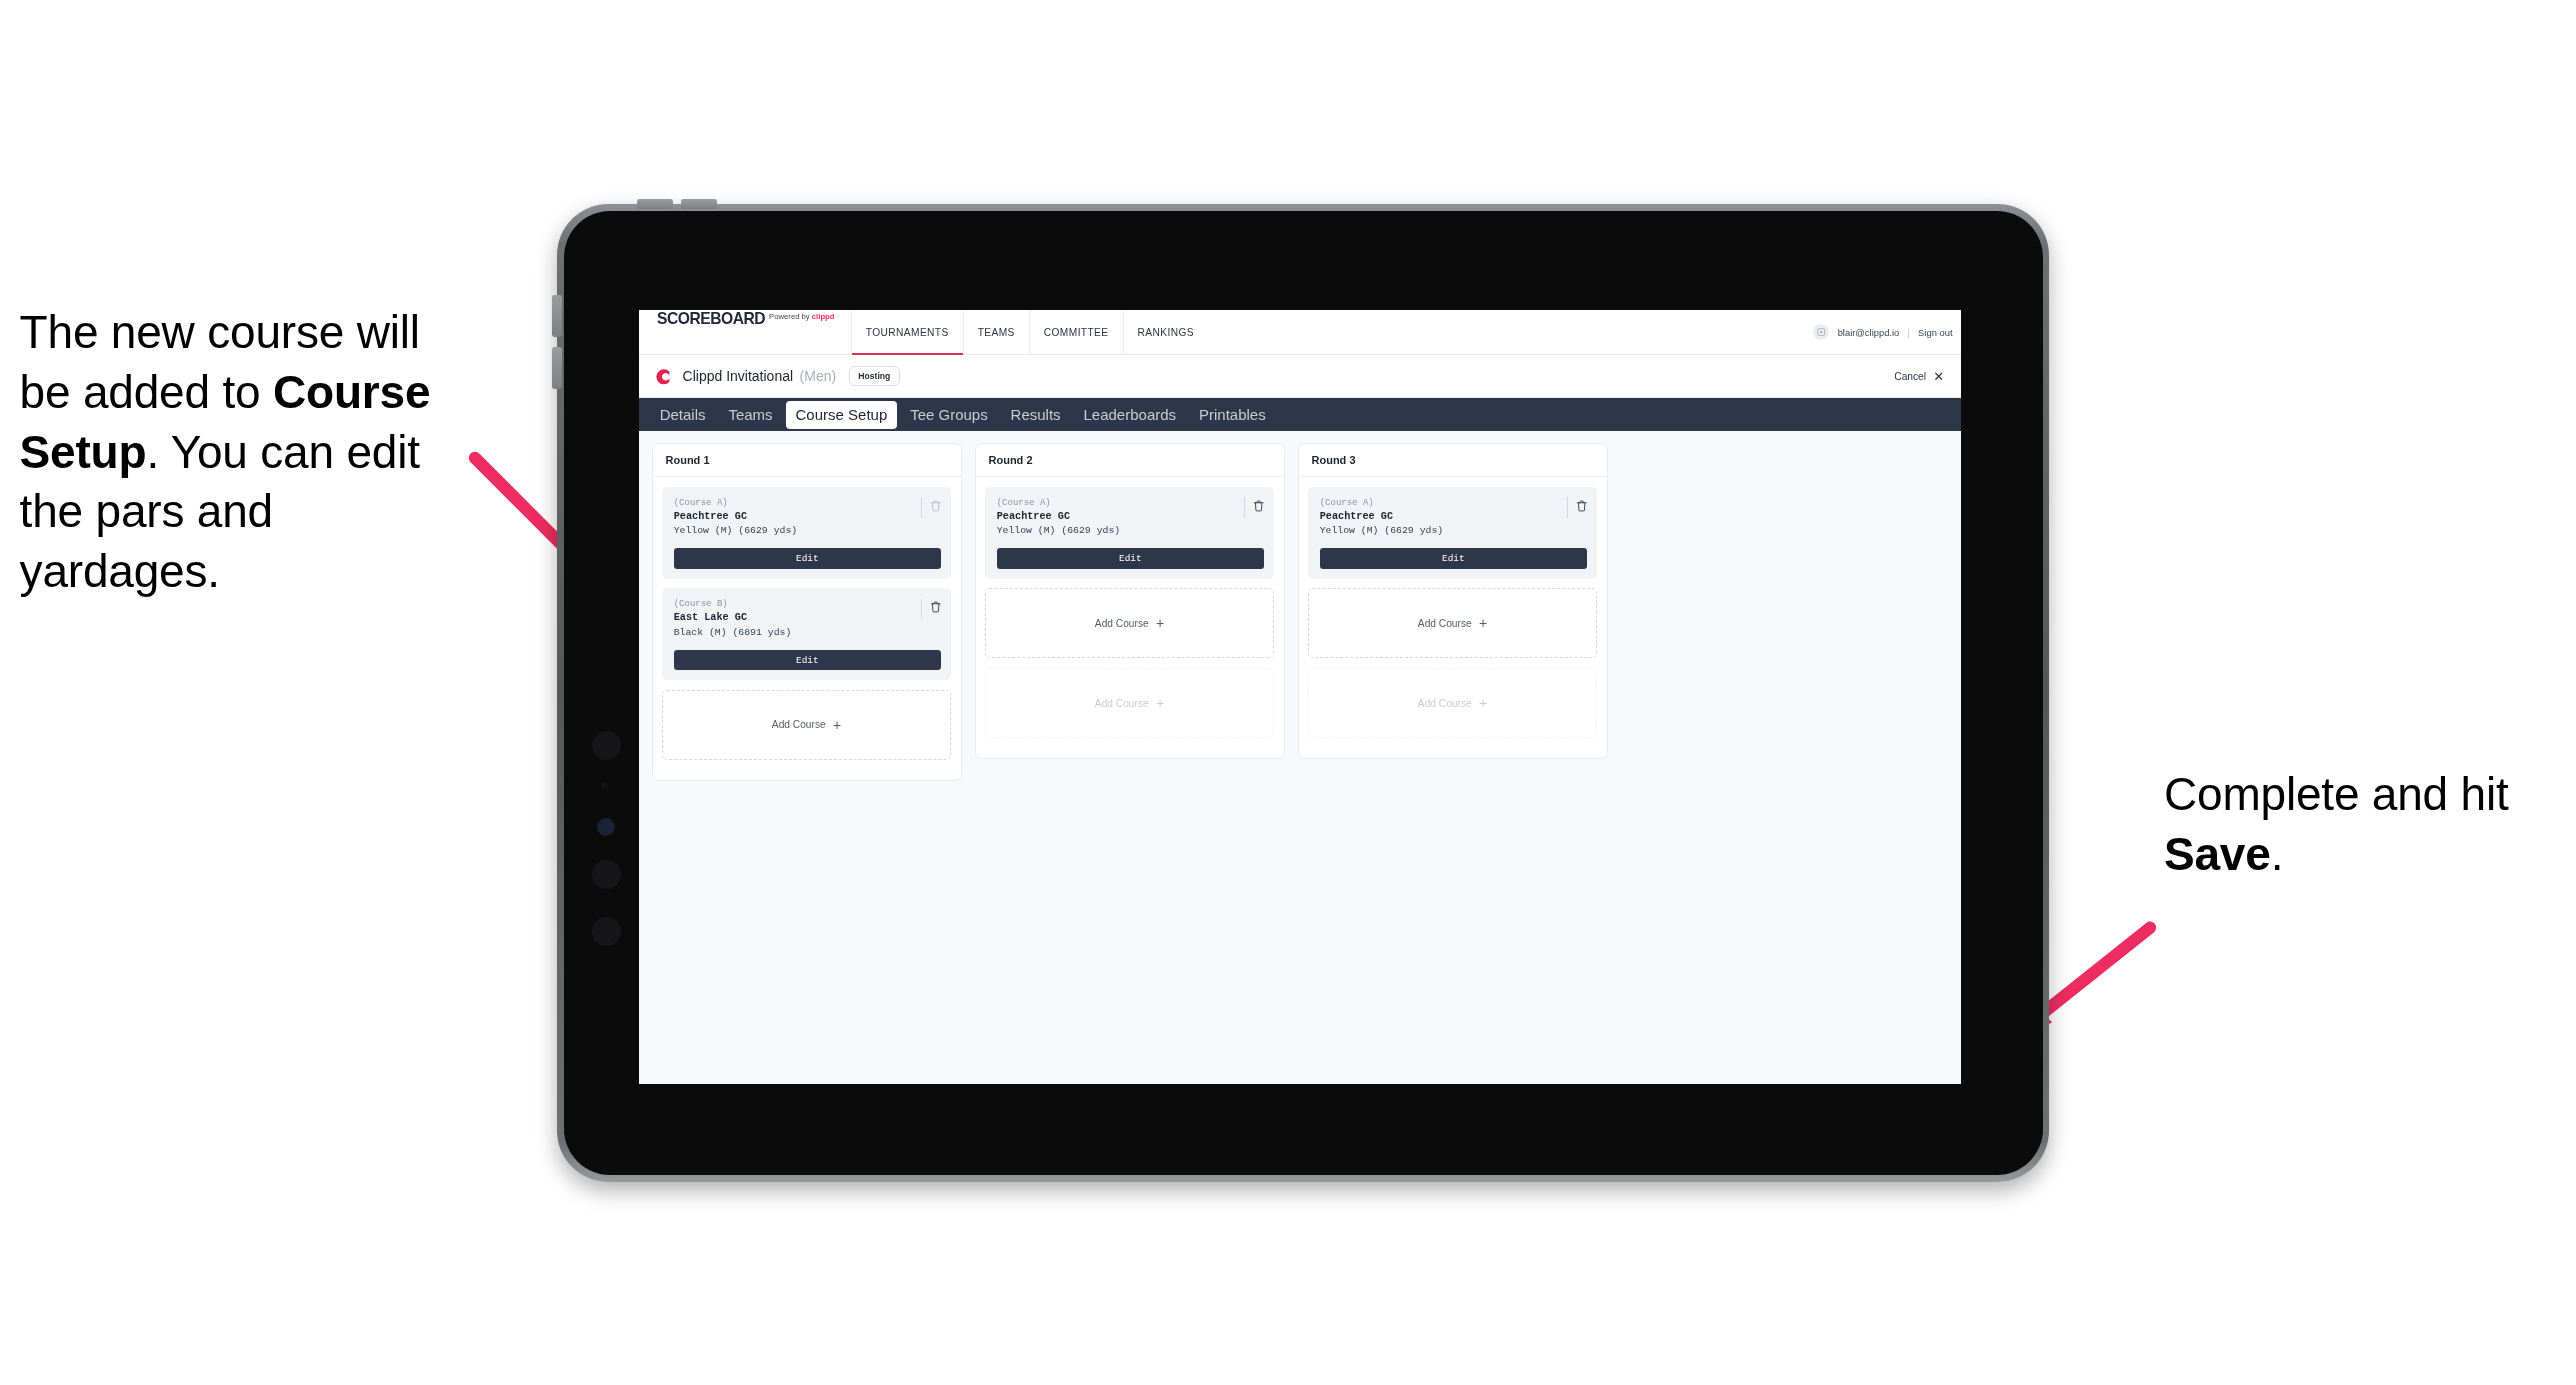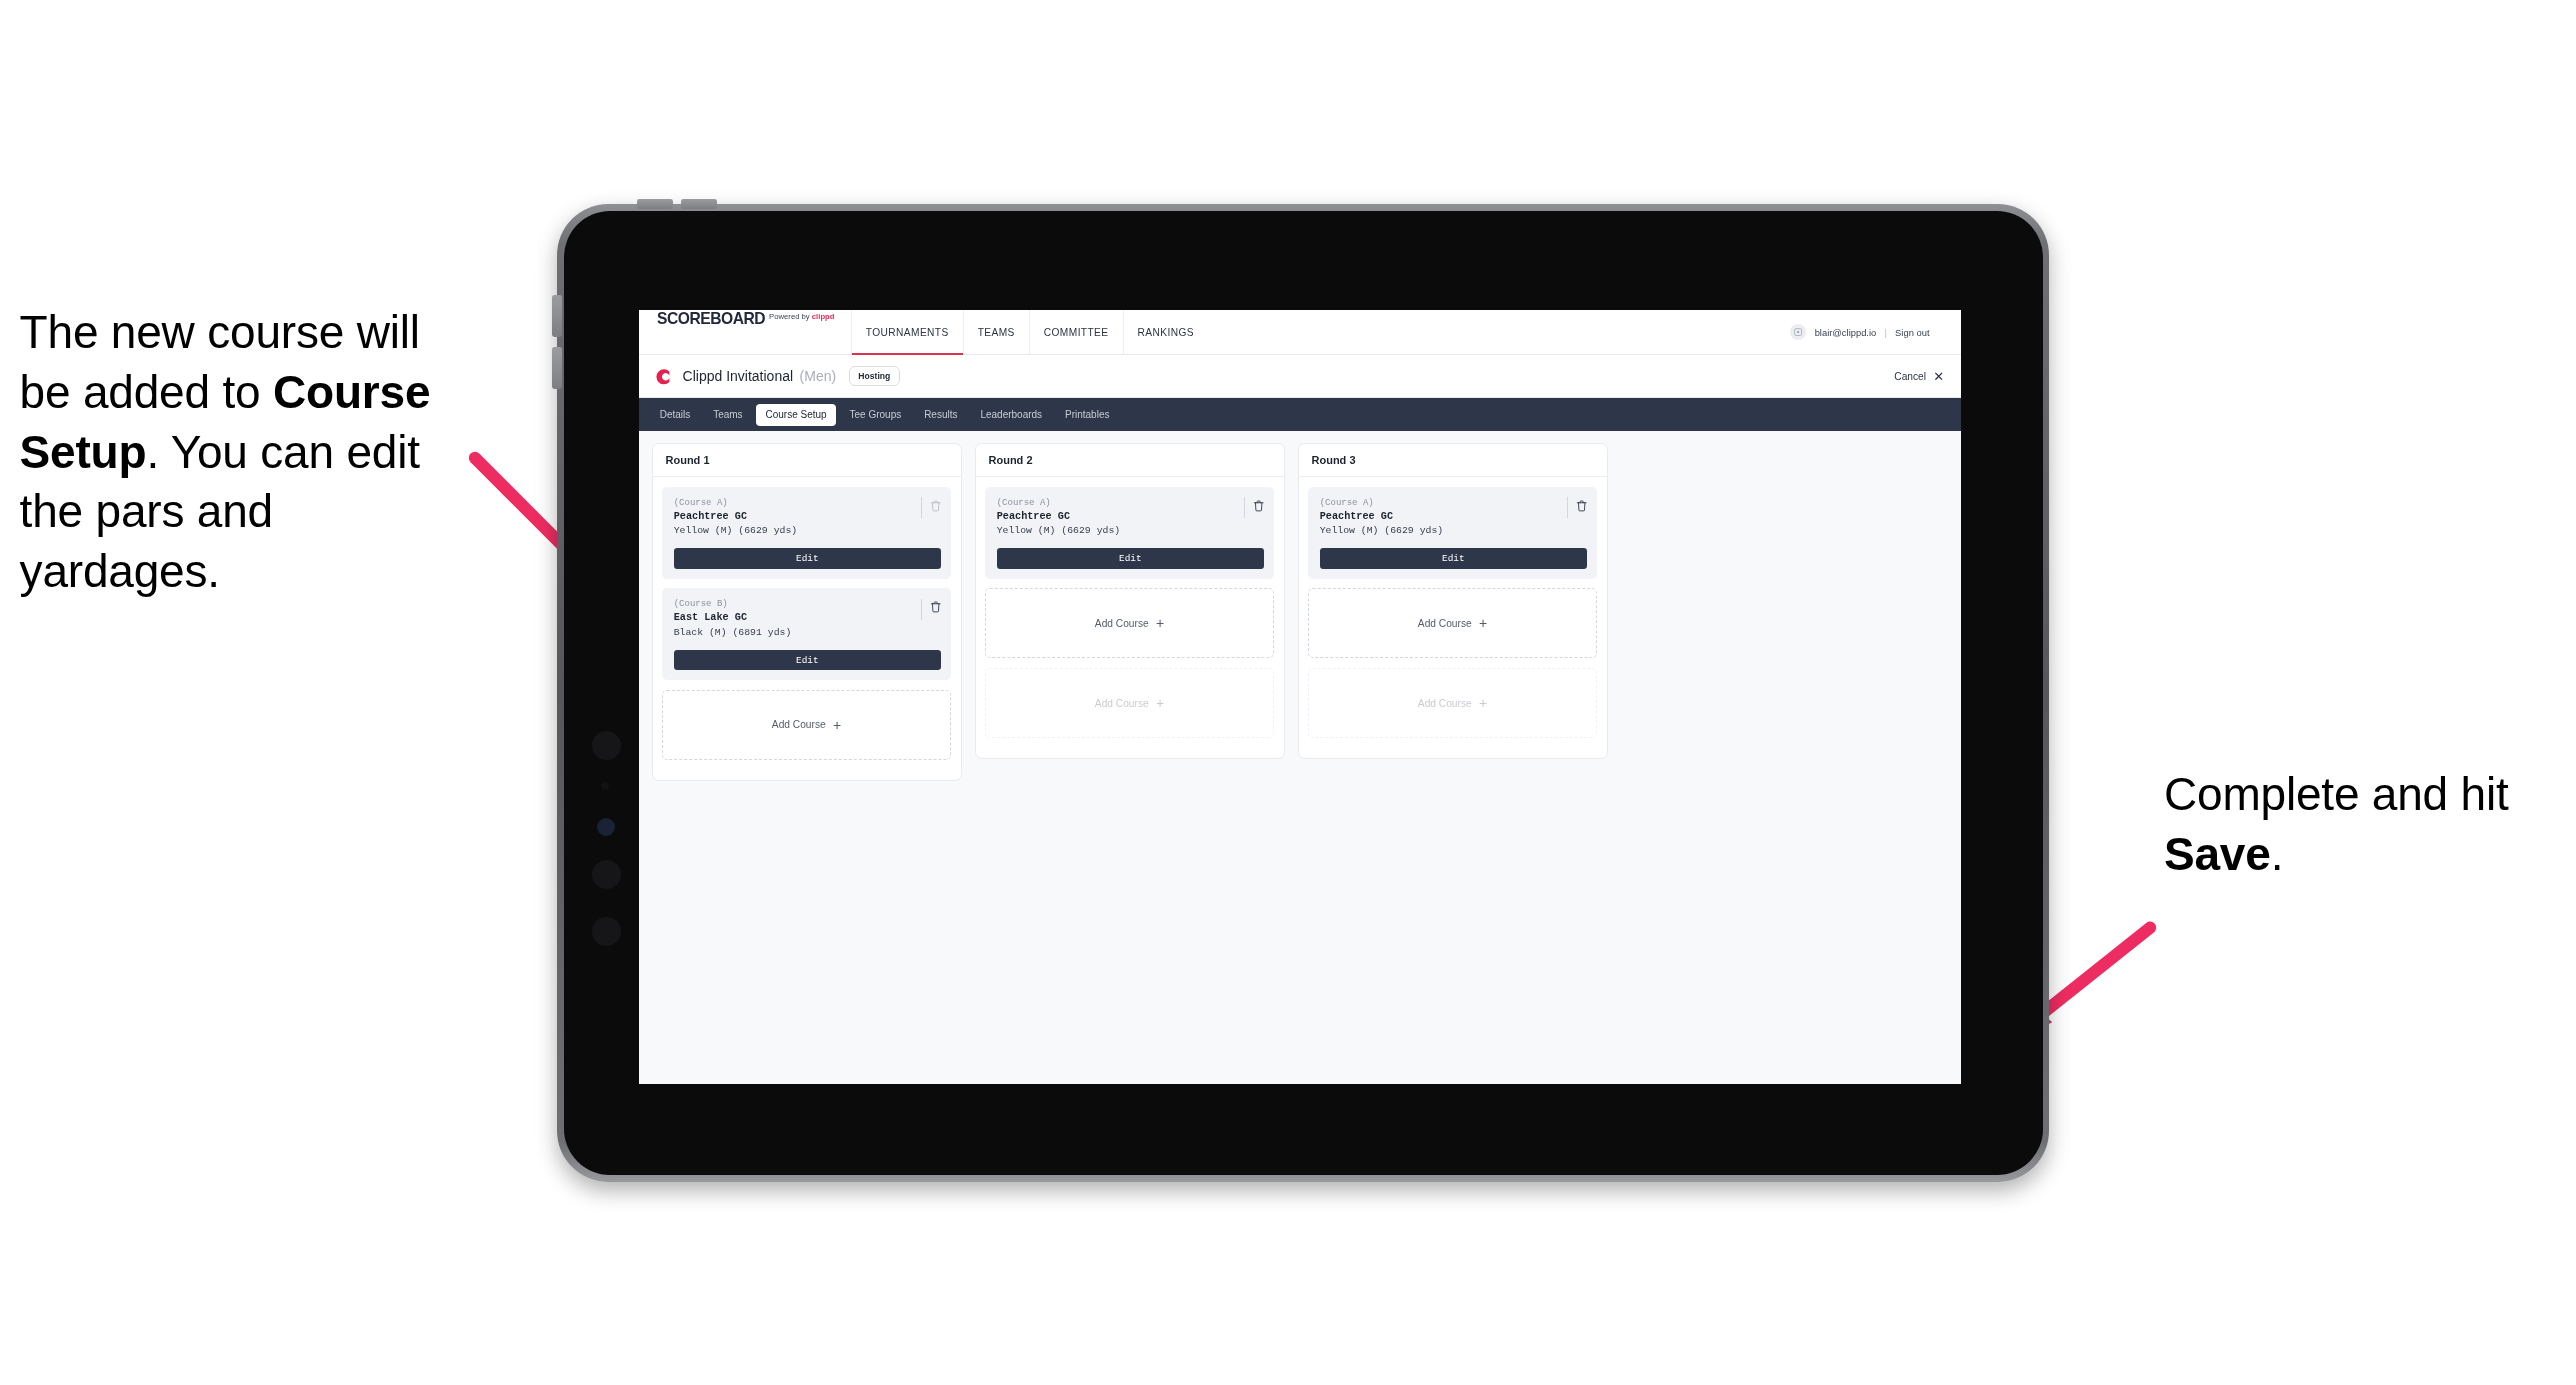--- a/index.html
+++ b/index.html
@@ -103,21 +103,21 @@
     border-left:0.8px solid #eceef1;
     position:relative;
     cursor:pointer;
     white-space:nowrap;
   }
   .topnav-item:last-of-type{border-right:0.8px solid #eceef1;}
   .topnav-item.active:after{
     content:"";position:absolute;left:0;right:0;bottom:-0.8px;height:2.4px;background:#d8344f;
   }
   #topnav-right{
-    margin-left:auto;display:flex;align-items:center;gap:8.2px;padding-right:31px;
+    margin-left:auto;display:flex;align-items:center;gap:8.2px;padding-right:8px;
     font-size:9.4px;color:#3a4251;
   }
   #avatar{
     width:16.3px;height:16.3px;border-radius:50%;background:#ebedf1;
     display:flex;align-items:center;justify-content:center;
     color:#9aa1ad;font-size:8.2px;
   }
   #signout{cursor:pointer;}
   .divider-pipe{color:#b9bec7;}
 
@@ -146,21 +146,21 @@
   }
   #cancel-x{font-size:13px;line-height:1;}
 
   
   #tabbar{
     height:33px;background:#2e3749;
     display:flex;align-items:center;gap:3.3px;
     padding:0 11.4px;
   }
   .tab{
-    font-size:10px;color:#c7ccd6;
+    font-size:15px;color:#c7ccd6;
     padding:5.7px 9.8px;border-radius:4.1px;cursor:pointer;white-space:nowrap;
   }
   .tab.active{background:#ffffff;color:#1d2430;font-weight:400;}
 
   
   #board{
     padding:11.4px 13px;
     display:flex;gap:13px;
     align-items:flex-start;
   }

